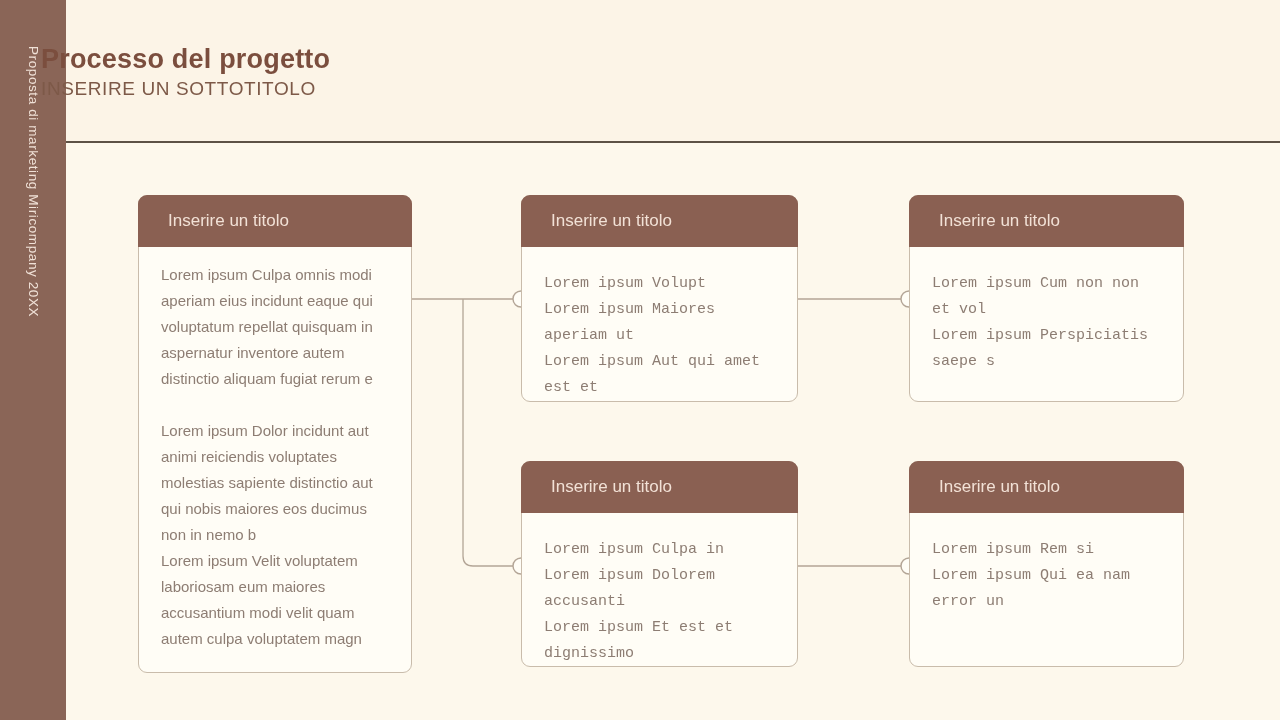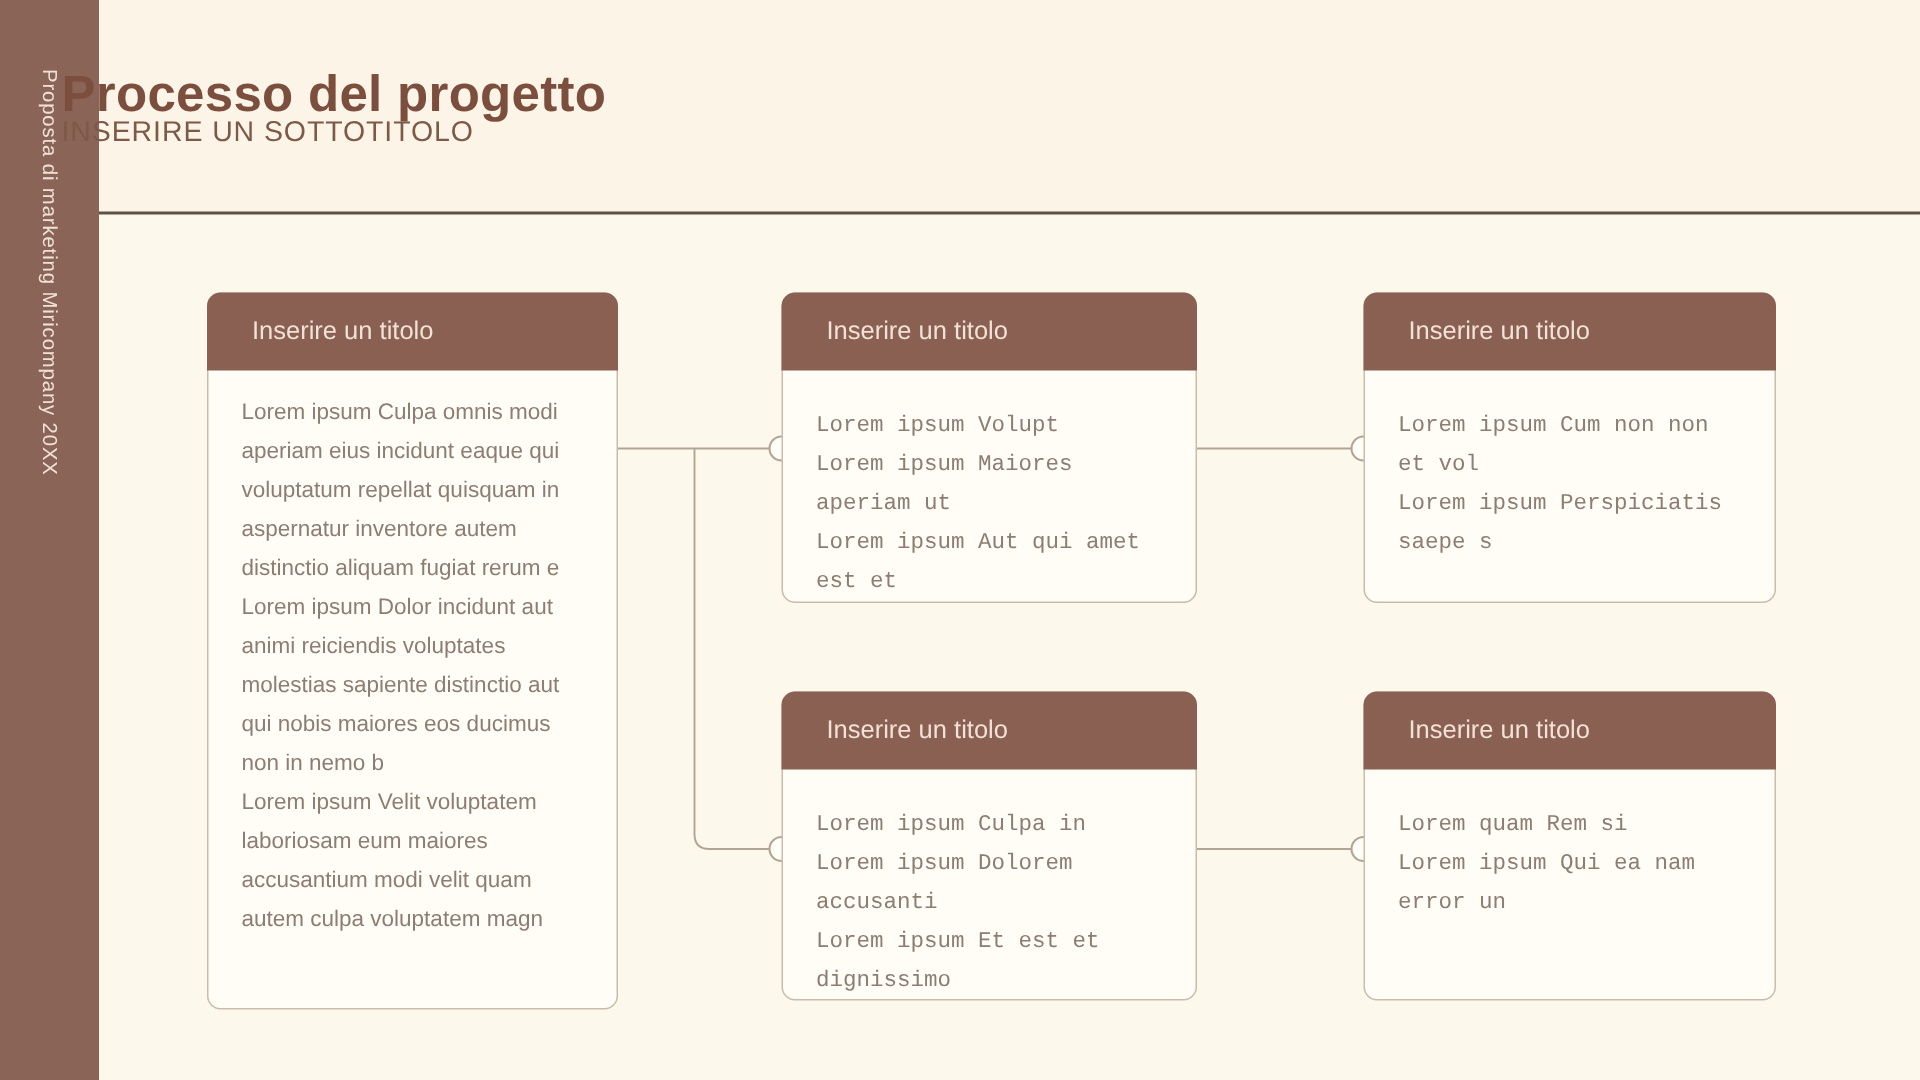--- a/index.html
+++ b/index.html
@@ -26,21 +26,21 @@
     white-space: nowrap;
   }
 
   
   .header-band {
     position: absolute; left: 66px; right: 0; top: 0; height: 142px;
     background: var(--bg_top, #fcf4e7);
   }
   .page-title {
     position: absolute; left: 41px; top: 44px;
-    font-size: 34px; font-weight: bold;
+    font-size: 27px; font-weight: bold;
     color: var(--title_color, #7b4e3e);
     letter-spacing: 0.2px;
   }
   .page-subtitle {
     position: absolute; left: 41px; top: 78px;
     font-size: 19px; font-weight: 500;
     color: var(--subtitle_color, #7d5948);
     letter-spacing: 0.6px;
   }
   .divider {
@@ -75,21 +75,21 @@
     padding: 3px 30px;
     font-size: 17px;
     color: var(--card_header_text, #f2e1d6);
   }
   .card-body {
     padding: 15px 21px 0 22px;
     font-size: 15px; line-height: 26px;
     color: var(--body_text, #8d7d73);
   }
   .card-body.roomy { padding-top: 24px; font-family: Liberation Mono, monospace; }
-  .para.gap { }
+  .para.gap { margin-top: 26px; }
 
   #card-1 { left: 138px; top: 195px; width: 274px; height: 478px; }
   #card-2 { left: 521px; top: 195px; width: 277px; height: 207px; }
   #card-3 { left: 909px; top: 195px; width: 275px; height: 207px; }
   #card-4 { left: 521px; top: 461px; width: 277px; height: 206px; }
   #card-5 { left: 909px; top: 461px; width: 275px; height: 206px; }
 </style>
 </head>
 <body>
 
@@ -158,18 +158,18 @@
       <div>Lorem ipsum Dolorem accusanti</div>
       <div>Lorem ipsum Et est et dignissimo</div>
     </div>
   </div>
 
   <div class="card" id="card-5">
     <div class="card-header">
       <span>Inserire un titolo</span>
     </div>
     <div class="card-body roomy">
-      <div>Lorem quam Rem si</div>
+      <div>Lorem ipsum Rem si</div>
       <div>Lorem ipsum Qui ea nam error un</div>
     </div>
   </div>
 
 </div>
 
 </body></html>

